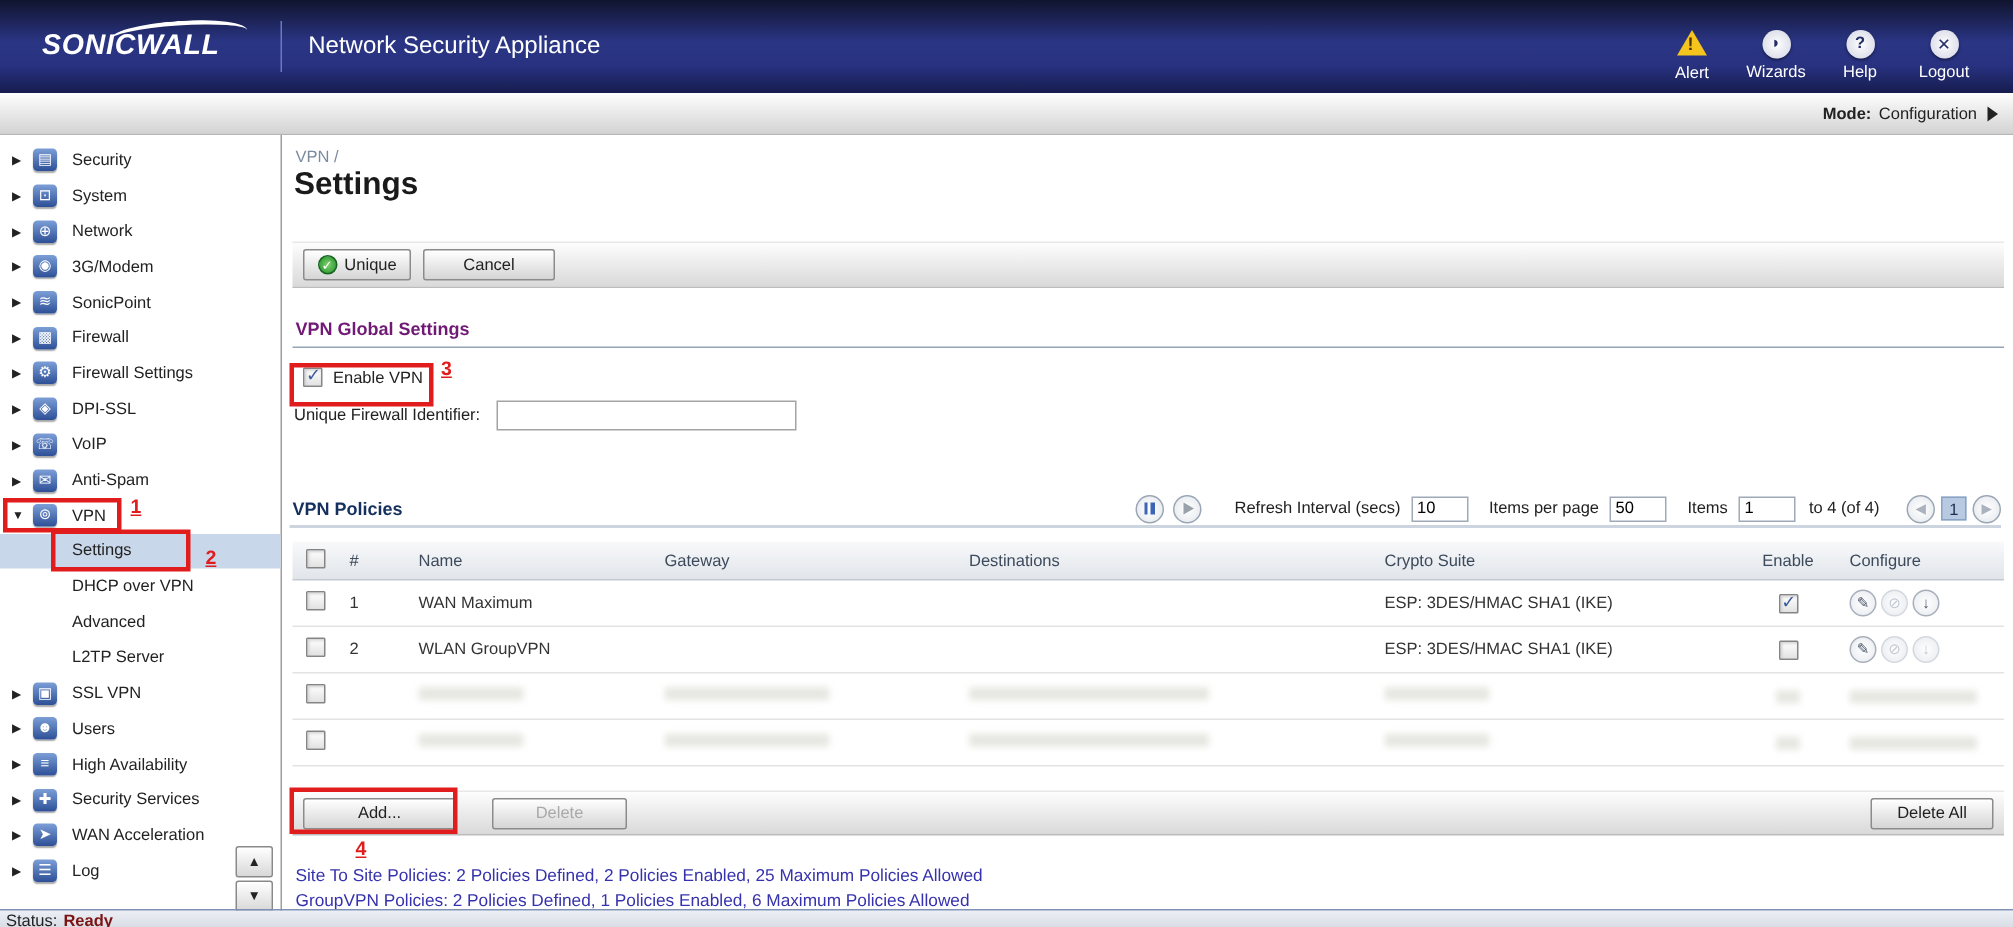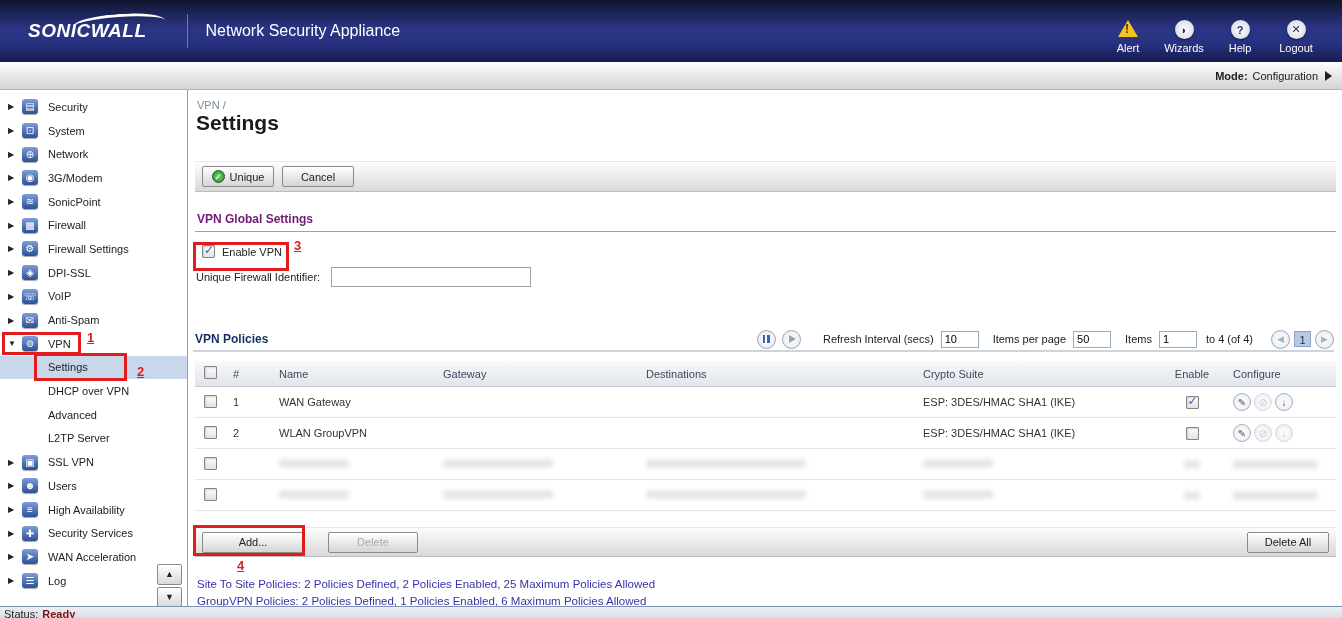--- a/index.html
+++ b/index.html
@@ -59,21 +59,21 @@
 
   .graybar { background:linear-gradient(#fdfdfd,#d9d9d9); border-top:1px solid #e8e8e8;
     border-bottom:1px solid #bcbcbc; }
   #toolbar { position:absolute; left:6px; top:71px; width:1141px; height:31px; display:flex;
     align-items:center; }
   .btn { height:21px; background:linear-gradient(#ffffff,#d5d5d5); border:1px solid #8b8b8b;
     border-radius:2px; font-size:11px; color:#222; display:inline-flex; align-items:center;
     justify-content:center; cursor:pointer; box-shadow:inset 0 1px 0 #fff; padding:0 10px; }
   .btn.disabled { color:#a9a9a9; cursor:default; }
   #accept-btn { width:72px; margin-left:7px; }
-  #cancel-btn { width:72px; margin-left:8px; }
+  #cancel-btn { width:88px; margin-left:8px; }
   .ok-ball { width:13px; height:13px; border-radius:50%; background:radial-gradient(#7fd46a,#1f8a2d);
     color:#fff; font-size:9px; line-height:13px; text-align:center; margin-right:5px; flex:none;
     border:1px solid #15641f; }
 
   .section-head { position:absolute; left:6px; width:1141px; font-weight:bold; font-size:12px;
     color:#701a75; padding:0 0 5px 2px; border-bottom:1px solid #94a3b6; }
   #gs-head { top:122px; }
   #pol-head-row { position:absolute; left:4px; top:238px; width:1141px; height:24px;
     border-bottom:2px solid #ccd5df; display:flex; align-items:center; }
   #pol-head-row .ttl { font-weight:bold; font-size:12px; color:#15305e; padding-left:2px; }
@@ -421,21 +421,21 @@
     <span class="cell">Crypto Suite</span>
     <span class="cell" style="text-align:center;">Enable</span>
     <span class="cell">Configure</span>
   </div>
 
   <div id="tbody">
 
       <div class="trow tgrid">
         <span class="cell" style="padding-left:9px;"><span class="checkbox"></span></span>
         <span class="cell">1</span>
-        <span class="cell"><span>WAN Gateway</span></span>
+        <span class="cell"><span>WAN Maximum</span></span>
         <span class="cell"><span></span></span>
         <span class="cell"><span></span></span>
         <span class="cell"><span>ESP: 3DES/HMAC SHA1 (IKE)</span></span>
         <span class="cell c-enable">
           <span class="checkbox checked"></span>
 
         </span>
         <span class="cell cfg-cell">
           <span class="cfgbtn">✎</span>
           <span class="cfgbtn dim">⊘</span>

